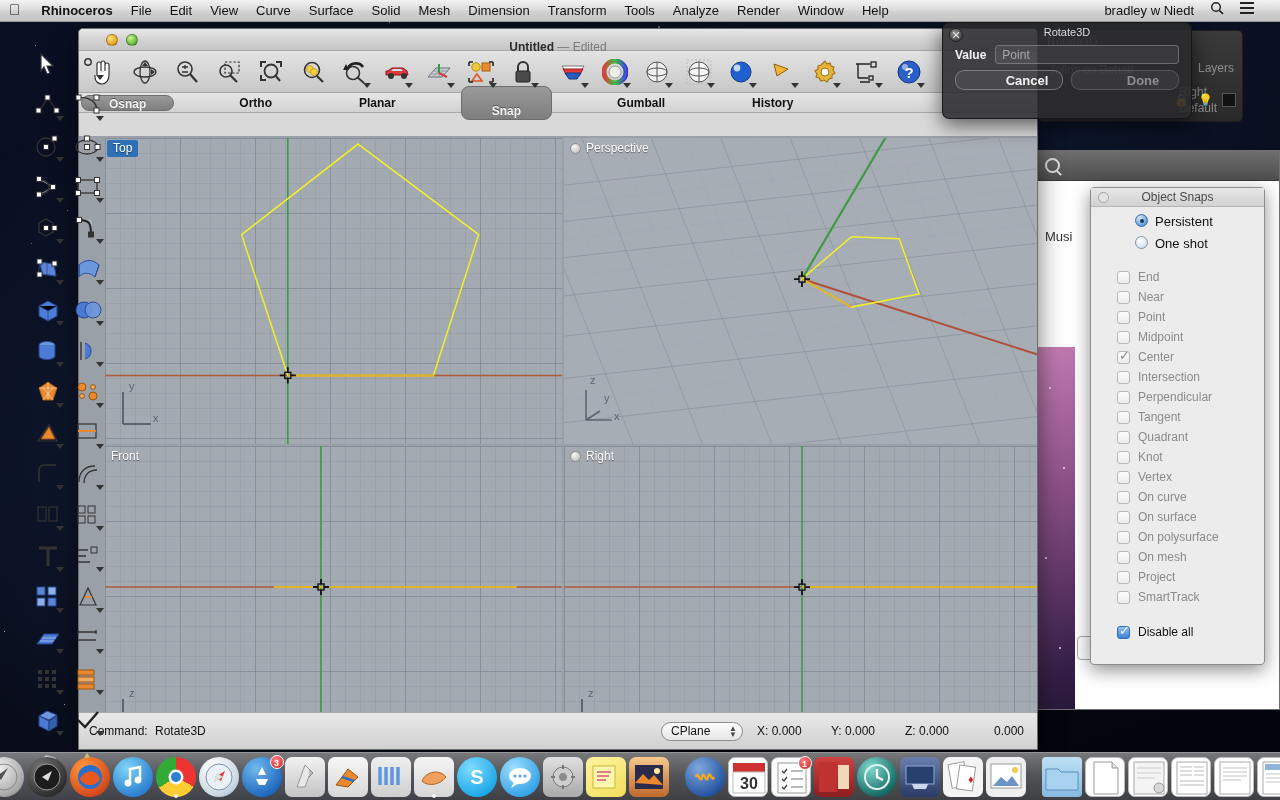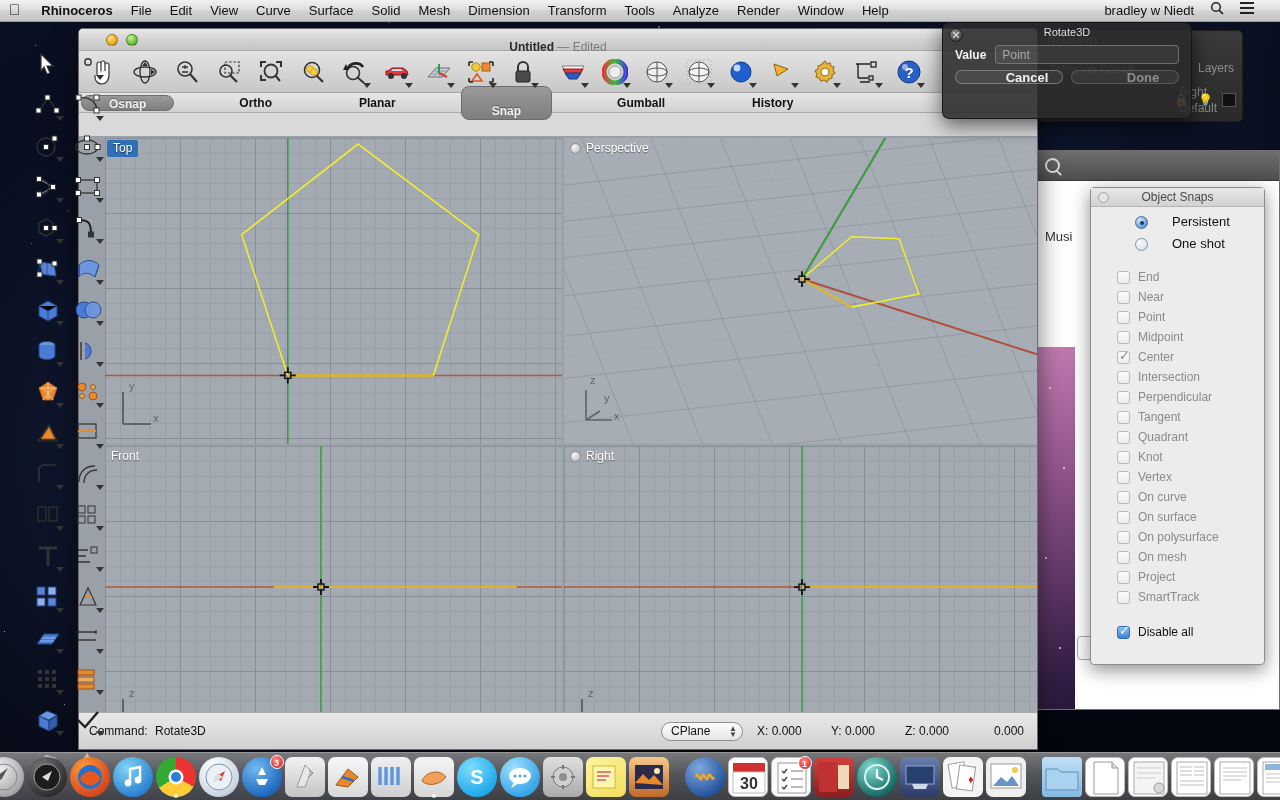--- a/index.html
+++ b/index.html
@@ -171,21 +171,21 @@
   #rot3d .dprompt { text-align:center; font-size:14px; font-weight:bold; padding-top:4px; }
   #rot3d .drow { display:flex; align-items:center; gap:9px; padding:7px 12px 0 12px; }
   #rot3d .dlabel { font-size:12px; font-weight:bold; }
   #rot3d .dfield {
     flex:1; height:19px; border:1px solid rgba(160,160,160,.5); border-radius:4px;
     background:rgba(255,255,255,.07); color:#a7a7a7; font-size:12px;
     display:flex; align-items:center; padding:0 6px;
   }
   #rot3d .dbtns { display:flex; gap:8px; padding:6px 12px 0 12px; }
   #rot3d .dbtn {
-    flex:1; height:14px; border:1px solid rgba(170,170,170,.55); border-radius:9px;
+    flex:1; height:20px; border:1px solid rgba(170,170,170,.55); border-radius:9px;
     background:rgba(255,255,255,.06); font-size:13px; font-weight:bold;
     display:flex; align-items:center; justify-content:center;padding-left:36px;
   }
   #rot3d .dbtn.dim { color:#8d8d8d; border-color:rgba(150,150,150,.35); }
 
   
   #layersghost {
     position:absolute; left:1038px; top:30px; width:205px; height:92px;
     background:linear-gradient(180deg,#3a3a3a,#2a2a2a); border:1px solid #1e1e1e;
     border-radius:5px; z-index:300; color:#8e8e8e; font-size:12px; overflow:hidden;
@@ -203,21 +203,21 @@
   }
   #osnap .ohead {
     height:19px; background:linear-gradient(180deg,#e7e7e7,#d2d2d2);
     border-bottom:1px solid #b4b4b4; display:flex; align-items:center;
     justify-content:center; position:relative; font-size:12px; color:#4a4a4a;
   }
   #osnap .ohead .dot {
     position:absolute; left:7px; width:11px; height:11px; border-radius:50%;
     background:#e4e4e4; border:1px solid #a2a2a2;
   }
-  .radio-row { display:flex; align-items:flex-end; gap:24px; padding:7px 0 0 44px; }
+  .radio-row { display:flex; align-items:flex-start; gap:7px; padding:7px 0 0 44px; }
   .radio {
     width:13px; height:13px; border-radius:50%; border:1px solid #7e91ab;
     background:radial-gradient(circle at 35% 30%,#ffffff,#dfe8f3 60%,#bccbdd);
     display:flex; align-items:center; justify-content:center;
   }
   .radio.on { background:radial-gradient(circle at 35% 28%,#d7e7fb,#6fa3de 65%,#3b7ac4); border-color:#3a6ea8; }
   .radio.on:after { content:""; width:4px; height:4px; border-radius:50%; background:#17385f; }
   .radio-row .rlabel { font-size:13px; color:#111; }
   .snap-list { padding:16px 0 0 26px; }
   .snap-row { display:flex; align-items:center; gap:8px; height:20px; }

